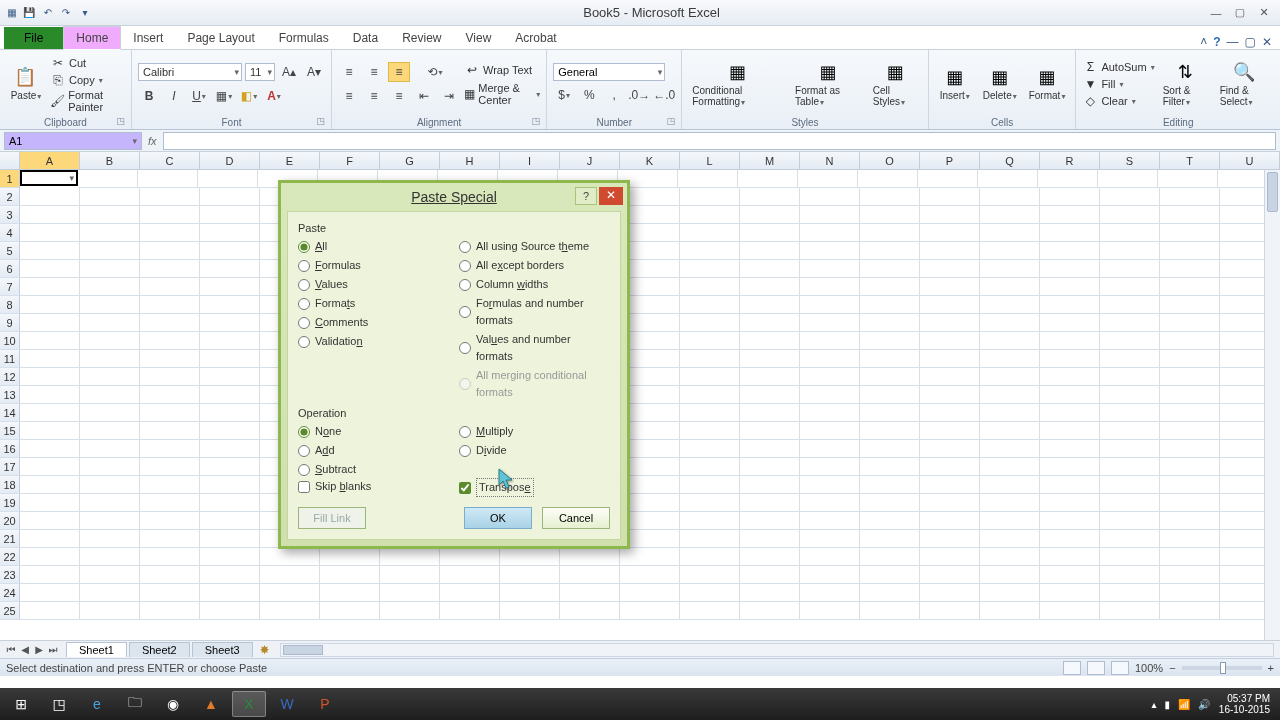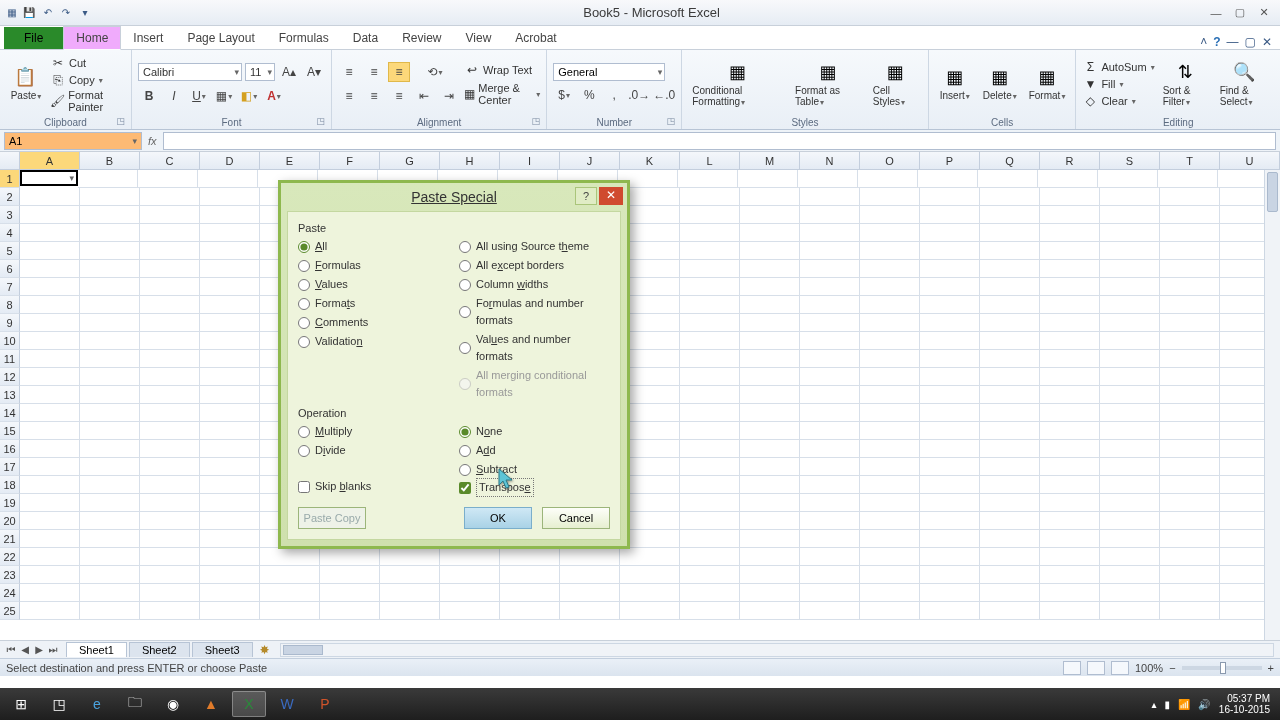--- a/index.html
+++ b/index.html
@@ -34,21 +34,21 @@
 .hrow { display:flex; align-items:center; gap:3px; font-size:11px; color:#333; }
 .smic { width:16px; height:16px; display:inline-flex; align-items:center; justify-content:center; font-size:12px; }
 .sel { height:18px; border:1px solid #b0bdd0; background:#fff; font-size:11px; padding: 0 14px 0 4px; display:flex; align-items:center; position:relative; }
 .sel::after { content:'▾'; position:absolute; right:2px; font-size:9px; color:#666; }
 .iconbtn { width:22px; height:20px; border:1px solid transparent; display:inline-flex; align-items:center; justify-content:center; font-size:12px; color:#444;}
 .iconbtn.hl { background:#fcd87a; border-color:#e0b84a; }
 .dd { font-size:8px; color:#666; margin-left:1px; }
 
 
 .fxbar { height: 22px; background:#eef3f8; border-bottom:1px solid #c8d0da; display:flex; align-items:center; }
-.namebox { width:138px; height:18px; background:#fdba74; border:1px solid #b0bdd0; margin-left:4px; padding:0 4px; display:flex; align-items:center;}
+.namebox { width:138px; height:18px; background:#c4b5fd; border:1px solid #b0bdd0; margin-left:4px; padding:0 4px; display:flex; align-items:center;}
 .namebox .dd2 { margin-left:auto; font-size:9px; color:#666;}
 .fx { margin:0 6px; font-style:italic; color:#666; }
 .fxinput { flex:1; height:18px; background:#fff; border:1px solid #b0bdd0; margin-right:4px; }
 
 
 .gridwrap { position:relative; height: 488px; overflow:hidden; background:#fff; }
 .colhdrs { display:flex; height:18px; background:linear-gradient(#f4f7fb,#e4ebf4); border-bottom:1px solid #c3cedd;}
 .corner { width:26px; border-right:1px solid #c3cedd; background:linear-gradient(#f4f7fb,#e4ebf4);}
 .ch { width:60px; border-right:1px solid #c3cedd; text-align:center; font-size:11px; color:#333; line-height:18px;}
 .ch.active { background:#fcd87a; }
@@ -1068,59 +1068,59 @@
         <label class="disabled">
             <input type="radio" disabled="" style="">
             <span>All merging conditional formats</span>
           </label>
       </div>
     </div>
     <div class="sect" style="margin-top:6px">Operation</div>
     <div class="cols">
       <div class="col">
         <label>
-            <input type="radio" style="">
-            <span><u class="acc">M</u>ultiply</span>
-          </label>
-        <label>
-            <input type="radio" style="">
-            <span>D<u class="acc">i</u>vide</span>
-          </label>
-      </div>
-      <div class="col">
-        <label>
             <input type="radio" checked="" style="">
             <span>N<u class="acc">o</u>ne</span>
           </label>
         <label>
             <input type="radio" style="">
             <span>A<u class="acc">d</u>d</span>
           </label>
         <label>
             <input type="radio" style="">
             <span><u class="acc">S</u>ubtract</span>
+          </label>
+      </div>
+      <div class="col">
+        <label>
+            <input type="radio" style="">
+            <span><u class="acc">M</u>ultiply</span>
+          </label>
+        <label>
+            <input type="radio" style="">
+            <span>D<u class="acc">i</u>vide</span>
           </label>
       </div>
     </div>
     <div class="cols" style="">
       <div class="col">
           <label>
             <input type="checkbox" style="">
             <span>Skip <u class="acc">b</u>lanks</span>
           </label>
         </div>
       <div class="col">
           <label>
             <input type="checkbox" checked="" style="">
             <span class="boxed">Transpos<u class="acc">e</u></span>
           </label>
         </div>
     </div>
     <div class="btnrow">
-      <div class="btn disabled">Paste Copy</div>
+      <div class="btn disabled">Fill Link</div>
       <div style="flex:1"></div>
       <div class="btn ok">OK</div>
       <div class="btn">Cancel</div>
     </div>
   </div>
 </div>
 
 <div class="cursor">
   <svg width="16" height="22">
       <path d="M1 1 L1 17 L5 13 L8 20 L11 19 L8 12 L14 12 Z" fill="#5ec4d6" stroke="#2a7a88" stroke-width="1"></path>

